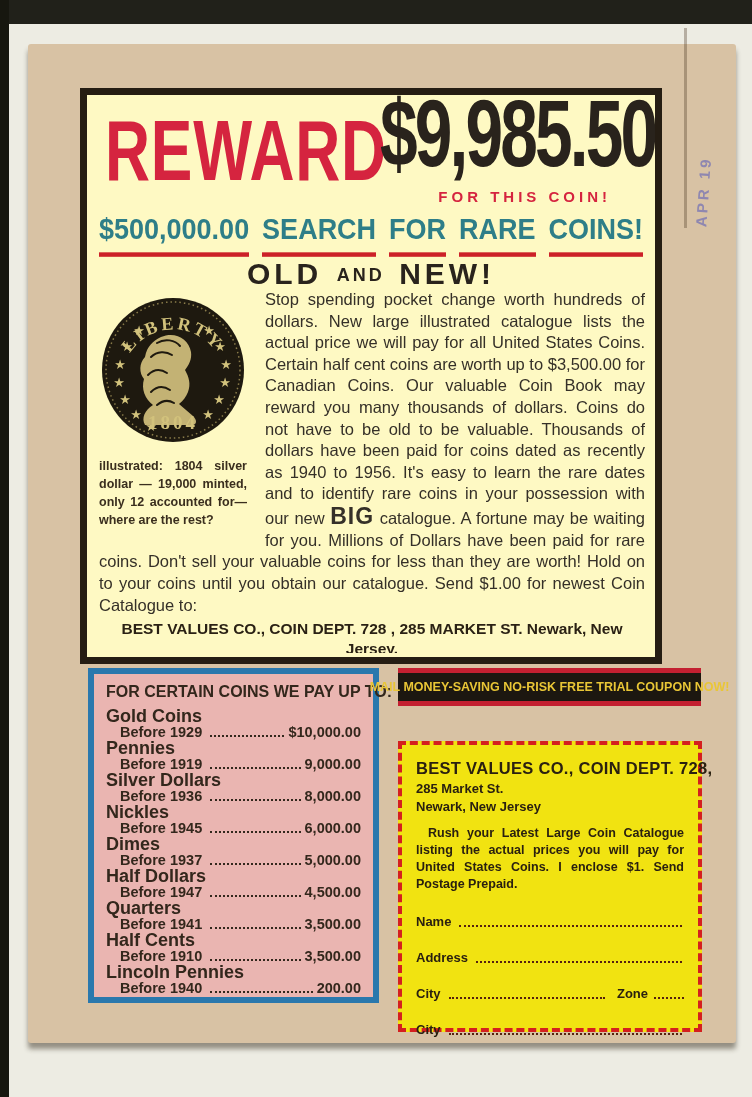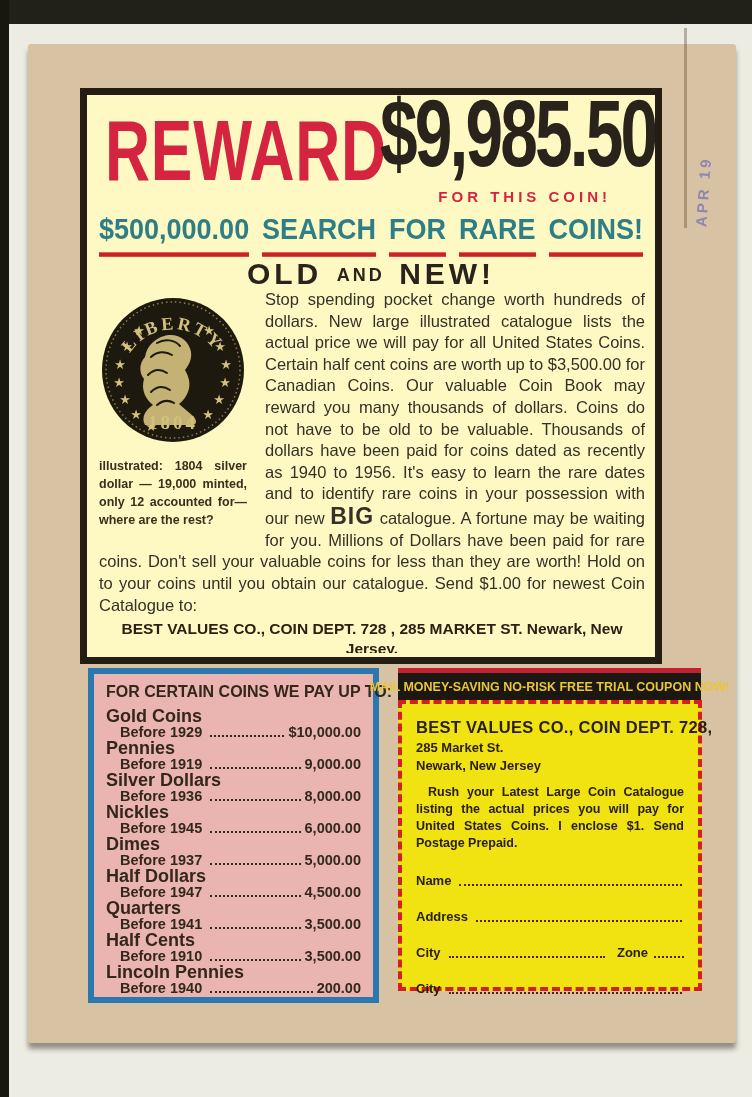--- a/index.html
+++ b/index.html
@@ -72,21 +72,21 @@
   .pp-leader { flex:1; border-bottom:2px dotted #33271c; margin:0 4px 3px 8px; }
   
   .banner {
     position:absolute; left:398px; top:668px; width:303px; height:38px;
     background:#1c1710; border-top:5px solid #c32031; border-bottom:5px solid #c32031;
     display:flex; align-items:center; justify-content:center;
   }
   .banner-text { color:#e9c636; font-weight:bold; font-size:12.5px; white-space:nowrap;text-align:center; }
   
   .coupon {
-    position:absolute; left:398px; top:700px; width:304px; height:291px;
+    position:absolute; left:398px; top:741px; width:304px; height:291px;
     background:#f1e311; border:4px dashed #d41f1f; padding:14px 14px 8px; color:#2a2010;
   }
   .cp-company { font-size:16.5px; font-weight:bold; letter-spacing:.3px; white-space:nowrap; }
   .cp-addr { font-size:13px; font-weight:bold; margin-top:3px; }
   .cp-body { font-size:12.5px; font-weight:bold; text-align:justify; margin-top:11px; line-height:1.35; text-indent:12px; }
   .cp-field { display:flex; align-items:flex-end; margin-top:21px; font-size:13px; font-weight:bold; }
   .cp-dots { flex:1; border-bottom:2px dotted #55210f; margin:0 2px 2px 8px; }
   .cp-dots-short { width:30px; border-bottom:2px dotted #55210f; margin:0 0 2px 6px; }
   .cp-zone { margin-left:10px; }
   

